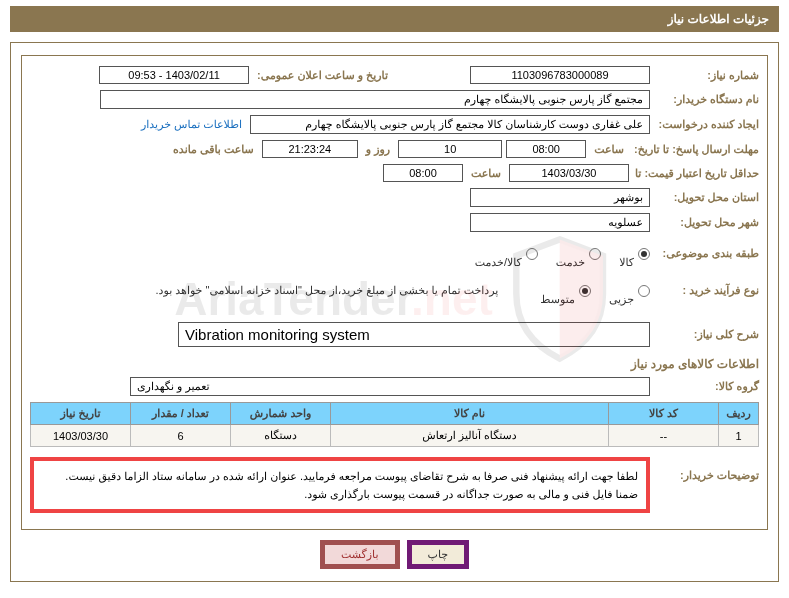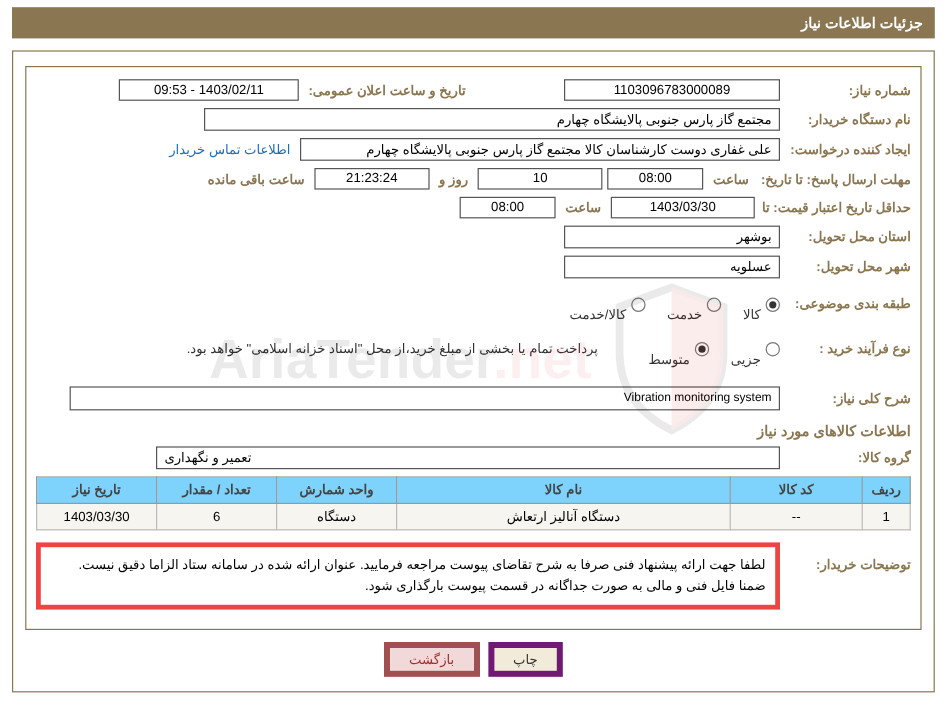--- a/index.html
+++ b/index.html
@@ -111,25 +111,25 @@
   }
   .section-label {
     color: #8a7650;
     font-weight: bold;
     font-size: 12px;
     text-align: right;
     margin: 10px 0 6px;
   }
   .desc-box {
     border: 1px solid #555;
-    width: 592px;
+    width: 472px;
     min-height: 20px;
     padding: 3px 6px;
-    font-size: 10px;
-    text-align: right;
+    font-size: 15px;
+    text-align: left;
     direction: ltr;
   }
   .items-table {
     width: 100%;
     border-collapse: collapse;
     margin-top: 4px;
   }
   .items-table th {
     background: #7dd3fc;
     color: #444;
@@ -233,21 +233,21 @@
       <div class="row">
         <span class="label">شماره نیاز:</span>
         <span class="field" style="width:180px">1103096783000089</span>
         <span style="flex:0 0 70px"></span>
         <span class="label-inline">تاریخ و ساعت اعلان عمومی:</span>
         <span class="field" style="width:150px">1403/02/11 - 09:53</span>
       </div>
 
       <div class="row">
         <span class="label">نام دستگاه خریدار:</span>
-        <span class="field field-right" style="width:480px">مجتمع گاز پارس جنوبی  پالایشگاه چهارم</span>
+        <span class="field field-right" style="width:550px">مجتمع گاز پارس جنوبی  پالایشگاه چهارم</span>
       </div>
 
       <div class="row">
         <span class="label">ایجاد کننده درخواست:</span>
         <span class="field field-right" style="width:400px">علی غفاری دوست کارشناسان کالا مجتمع گاز پارس جنوبی  پالایشگاه چهارم</span>
         <span class="link-text">اطلاعات تماس خریدار</span>
       </div>
 
       <div class="row">
         <span class="label" style="min-width:105px">مهلت ارسال پاسخ: تا تاریخ:</span>

